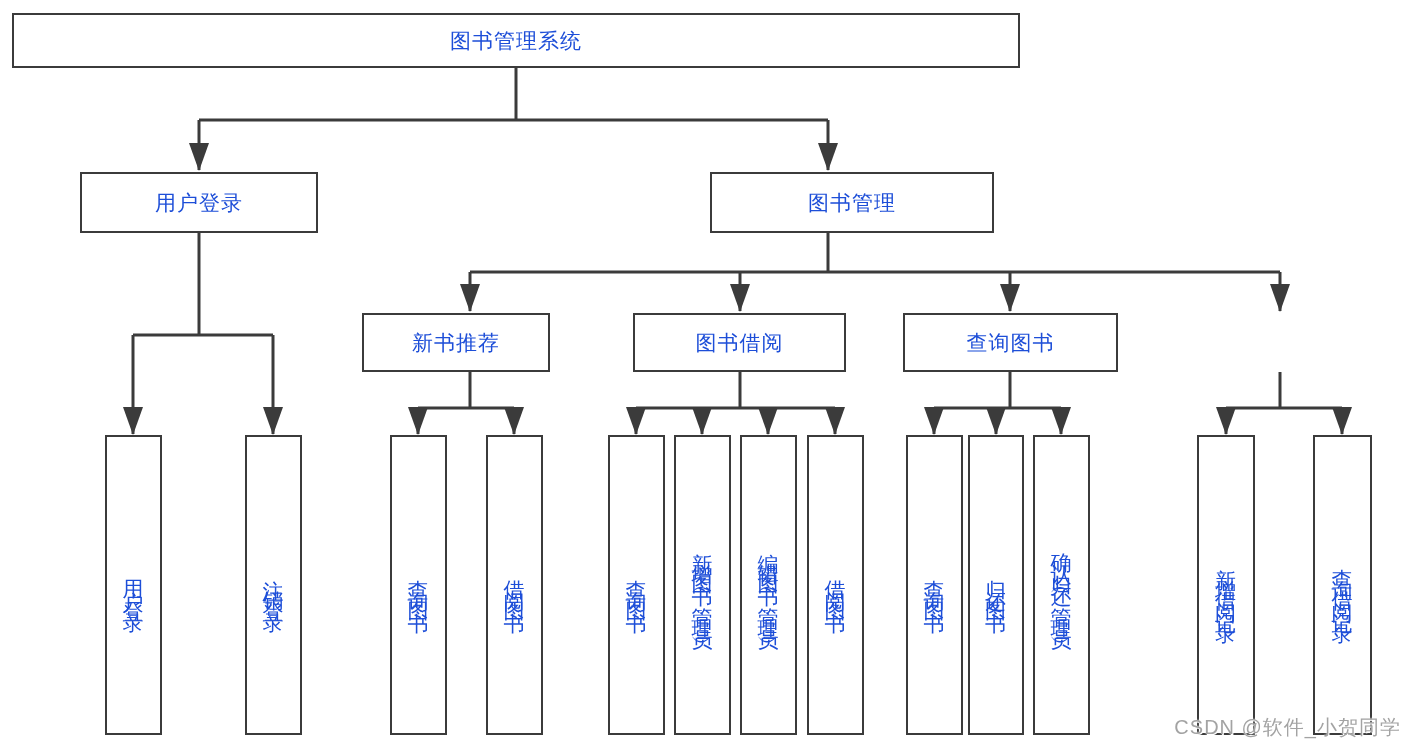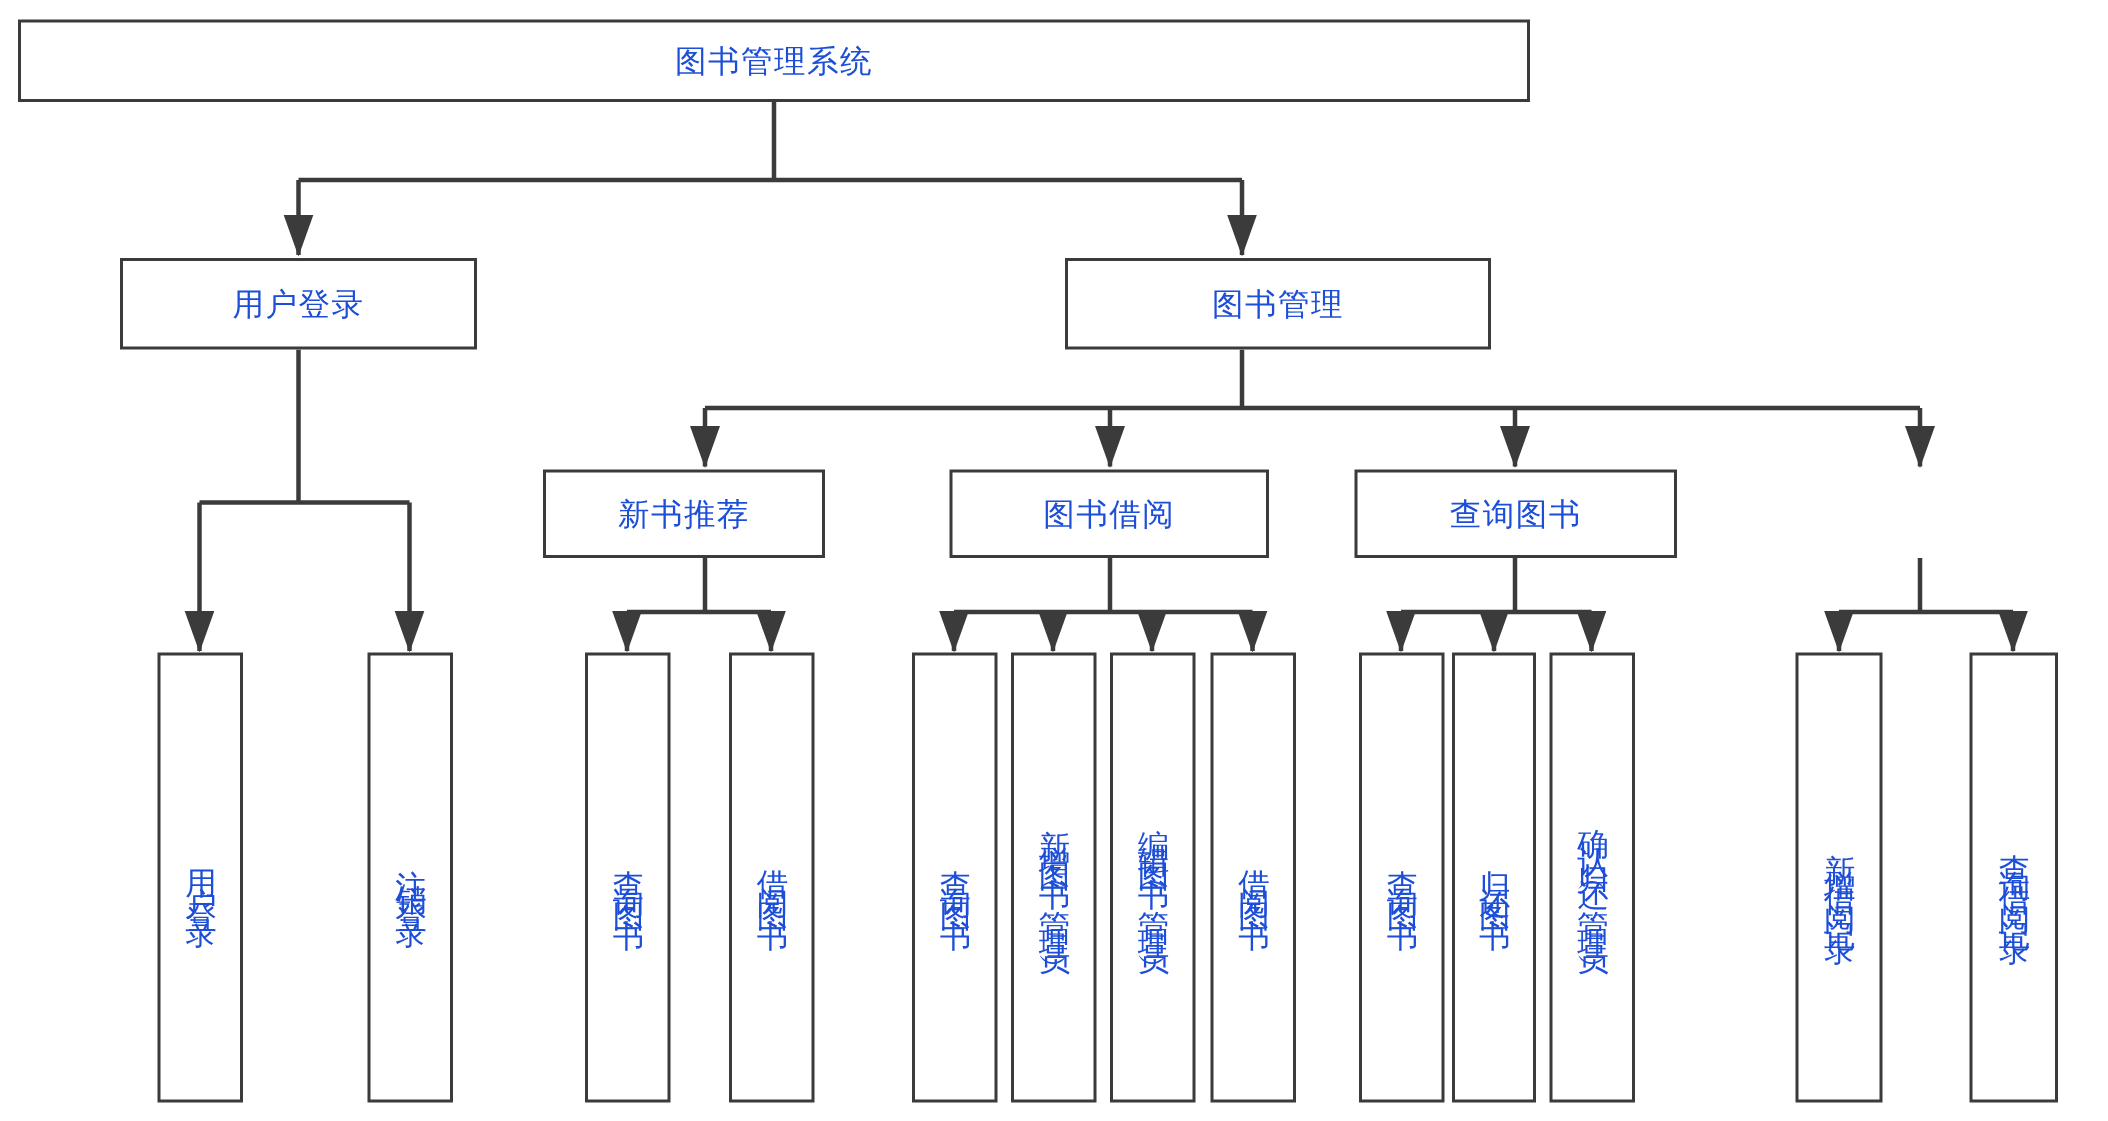--- a/index.html
+++ b/index.html
@@ -169,14 +169,15 @@
     <span class="vtext">确认归还（管理员）</span>
   </div>
 
   <div class="node vert" style="left:1197px; top:435px; width:58px; height:300px;">
     <span class="vtext">新增借阅记录</span>
   </div>
   <div class="node vert" style="left:1313px; top:435px; width:59px; height:300px;">
     <span class="vtext">查询借阅记录</span>
   </div>
 
+  <div id="watermark">CSDN @软件_小贺同学</div>
 
 </div>
 
 </body></html>

